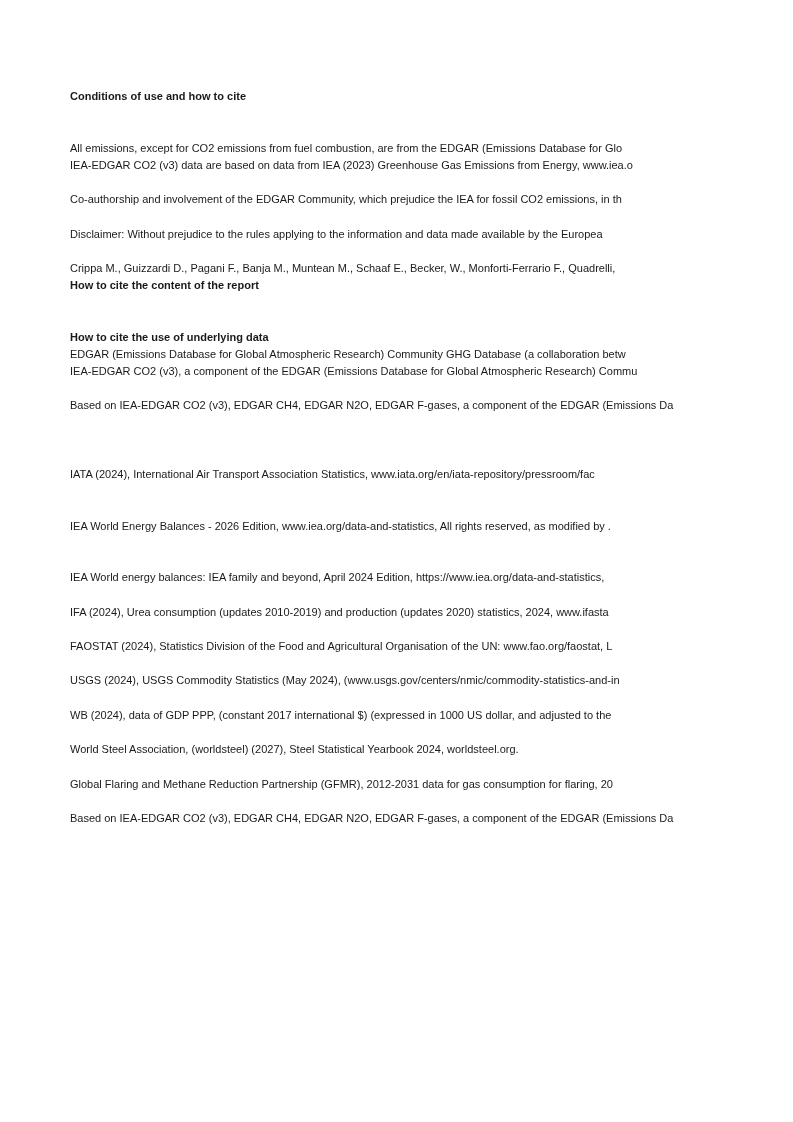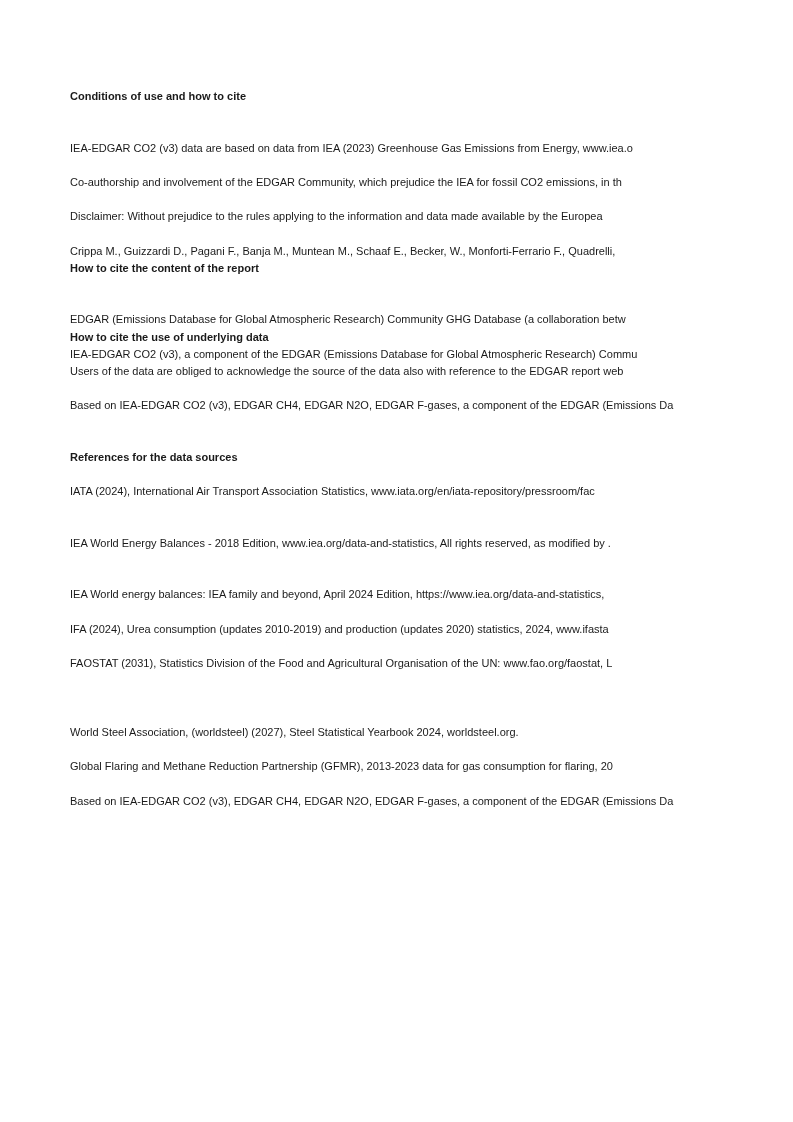--- a/index.html
+++ b/index.html
@@ -42,53 +42,54 @@
 </style>
 </head>
 <body>
 
 <div class="page" style="background: rgb(255, 255, 255); color: rgb(26, 26, 26);">
   <div class="content">
 
   <div class="tline heading">Conditions of use and how to cite</div>
       <div class="tline blank">&nbsp;</div>
       <div class="tline blank">&nbsp;</div>
+      <div class="tline body">All emissions, except for CO2 emissions from fuel combustion, are from the EDGAR (Emissions Database for Glo</div>
       <div class="tline body">IEA-EDGAR CO2 (v3) data are based on data from IEA (2023) Greenhouse Gas Emissions from Energy, www.iea.o</div>
       <div class="tline blank">&nbsp;</div>
       <div class="tline body">Co-authorship and involvement of the EDGAR Community, which prejudice the IEA for fossil CO2 emissions, in th</div>
       <div class="tline blank">&nbsp;</div>
       <div class="tline body">Disclaimer: Without prejudice to the rules applying to the information and data made available by the Europea</div>
       <div class="tline blank">&nbsp;</div>
       <div class="tline body">Crippa M., Guizzardi D., Pagani F., Banja M., Muntean M., Schaaf E., Becker, W., Monforti-Ferrario F., Quadrelli,</div>
       <div class="tline heading">How to cite the content of the report</div>
       <div class="tline blank">&nbsp;</div>
       <div class="tline blank">&nbsp;</div>
+      <div class="tline heading">How to cite the use of underlying data</div>
       <div class="tline body">EDGAR (Emissions Database for Global Atmospheric Research) Community GHG Database (a collaboration betw</div>
-      <div class="tline heading">How to cite the use of underlying data</div>
       <div class="tline body">IEA-EDGAR CO2 (v3), a component of the EDGAR (Emissions Database for Global Atmospheric Research) Commu</div>
-      <div class="tline body">Users of the data are obliged to acknowledge the source of the data also with reference to the EDGAR report web</div>
       <div class="tline blank">&nbsp;</div>
       <div class="tline body">Based on IEA-EDGAR CO2 (v3), EDGAR CH4, EDGAR N2O, EDGAR F-gases, a component of the EDGAR (Emissions Da</div>
       <div class="tline blank">&nbsp;</div>
       <div class="tline blank">&nbsp;</div>
-      <div class="tline heading">References for the data sources</div>
       <div class="tline blank">&nbsp;</div>
       <div class="tline body">IATA (2024), International Air Transport Association Statistics, www.iata.org/en/iata-repository/pressroom/fac</div>
       <div class="tline blank">&nbsp;</div>
       <div class="tline blank">&nbsp;</div>
-      <div class="tline body">IEA World Energy Balances - 2018 Edition, www.iea.org/data-and-statistics, All rights reserved, as modified by .</div>
+      <div class="tline body">IEA World Energy Balances - 2026 Edition, www.iea.org/data-and-statistics, All rights reserved, as modified by .</div>
       <div class="tline blank">&nbsp;</div>
       <div class="tline blank">&nbsp;</div>
       <div class="tline body">IEA World energy balances: IEA family and beyond, April 2024 Edition, https://www.iea.org/data-and-statistics,</div>
       <div class="tline blank">&nbsp;</div>
       <div class="tline body">IFA (2024), Urea consumption (updates 2010-2019) and production (updates 2020) statistics, 2024, www.ifasta</div>
       <div class="tline blank">&nbsp;</div>
-      <div class="tline body">FAOSTAT (2031), Statistics Division of the Food and Agricultural Organisation of the UN: www.fao.org/faostat, L</div>
+      <div class="tline body">FAOSTAT (2024), Statistics Division of the Food and Agricultural Organisation of the UN: www.fao.org/faostat, L</div>
       <div class="tline blank">&nbsp;</div>
+      <div class="tline body">USGS (2024), USGS Commodity Statistics (May 2024), (www.usgs.gov/centers/nmic/commodity-statistics-and-in</div>
       <div class="tline blank">&nbsp;</div>
+      <div class="tline body">WB (2024), data of GDP PPP, (constant 2017 international $) (expressed in 1000 US dollar, and adjusted to the</div>
       <div class="tline blank">&nbsp;</div>
       <div class="tline body">World Steel Association, (worldsteel) (2027), Steel Statistical Yearbook 2024, worldsteel.org.</div>
       <div class="tline blank">&nbsp;</div>
-      <div class="tline body">Global Flaring and Methane Reduction Partnership (GFMR), 2013-2023 data for gas consumption for flaring, 20</div>
+      <div class="tline body">Global Flaring and Methane Reduction Partnership (GFMR), 2012-2031 data for gas consumption for flaring, 20</div>
       <div class="tline blank">&nbsp;</div>
       <div class="tline body">Based on IEA-EDGAR CO2 (v3), EDGAR CH4, EDGAR N2O, EDGAR F-gases, a component of the EDGAR (Emissions Da</div>
     </div>
 </div>
 
 </body></html>

